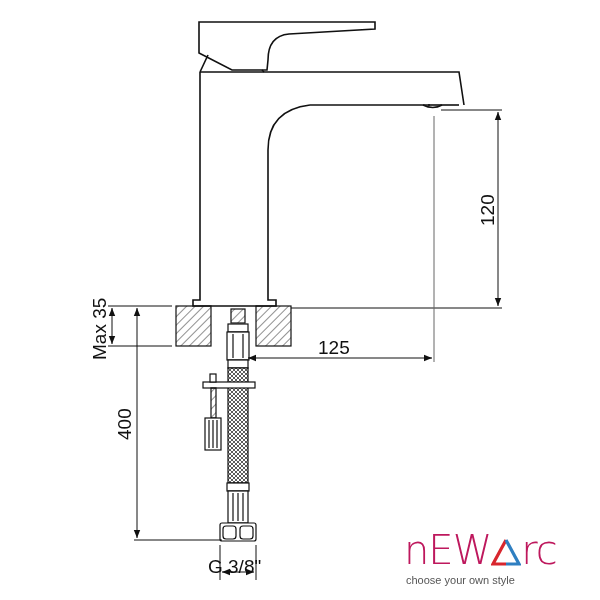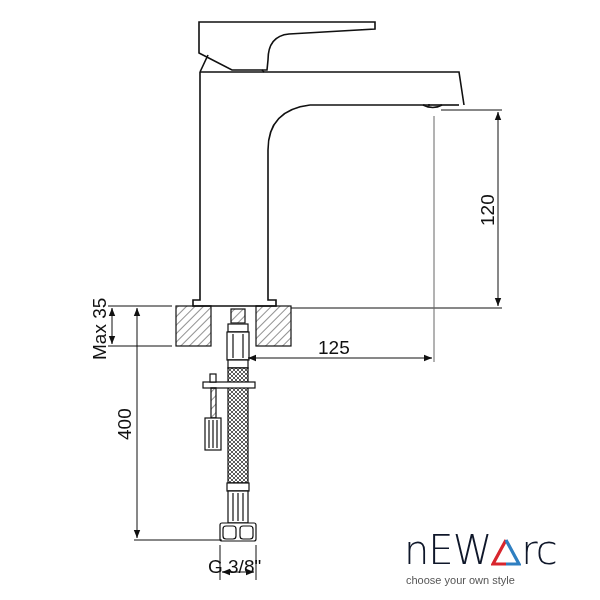--- a/index.html
+++ b/index.html
@@ -1,20 +1,20 @@
 <!DOCTYPE html>
 <html><head>
   <meta charset="utf-8">
   <style>
     html, body { margin: 0; padding: 0; background: #ffffff; }
     body { width: 600px; height: 600px; position: relative; overflow: hidden; font-family: "Liberation Sans", sans-serif; }
     svg.drawing { position: absolute; left: 0; top: 0; width: 600px; height: 600px; }
     .dim-text { font-family: "Liberation Sans", sans-serif; font-size: 19px; fill: #111; }
     .logo { position: absolute; left: 400px; top: 528px; width: 200px; height: 70px; }
-    .logo-word { position: absolute; left: 4px; top: 0; font-family: "DejaVu Sans", sans-serif; font-size: 40px; letter-spacing: -1px; color: #0f172a; line-height: 44px; font-weight: 300; }
+    .logo-word { position: absolute; left: 4px; top: 0; font-family: "DejaVu Sans", sans-serif; font-size: 40px; letter-spacing: -1px; color: #be185d; line-height: 44px; font-weight: 300; }
     .logo-word .a-tri { display: inline-block; width: 30px; height: 28px; vertical-align: -2px; }
     .logo-tag { position: absolute; left: 6px; top: 46px; font-family: Liberation Sans, sans-serif; font-size: 11px; color: #555; white-space: nowrap; }
   </style>
 </head>
 <body>
 
 <svg class="drawing" viewBox="0 0 600 600" xmlns="http://www.w3.org/2000/svg">
   <defs>
     <pattern id="hatch" patternUnits="userSpaceOnUse" width="6" height="6" patternTransform="rotate(45)">
       <line x1="0" y1="0" x2="0" y2="6" stroke="#222" stroke-width="1"></line>

